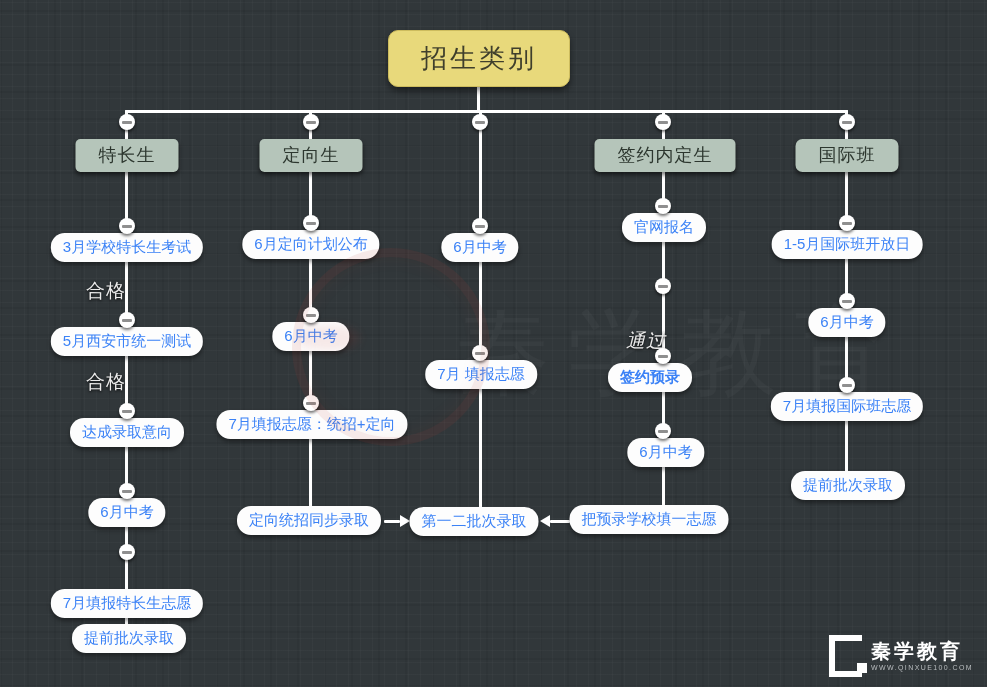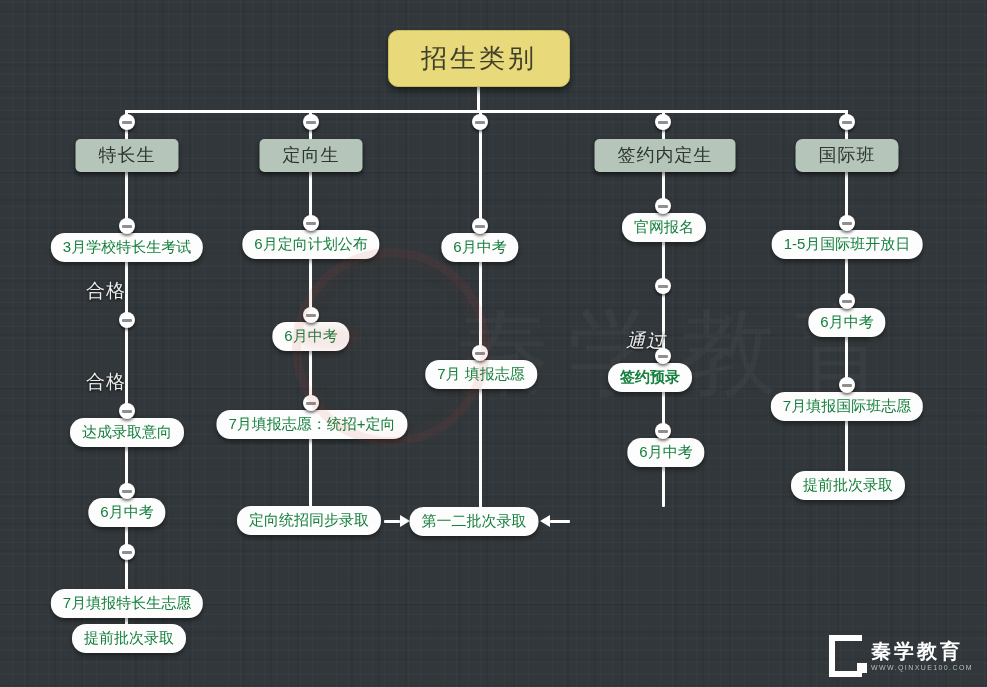--- a/index.html
+++ b/index.html
@@ -10,21 +10,21 @@
     background-image:
       repeating-linear-gradient(90deg, rgba(255,255,255,.025) 0 1px, transparent 1px 12px),
       repeating-linear-gradient(0deg, rgba(255,255,255,.025) 0 1px, transparent 1px 12px),
       repeating-linear-gradient(90deg, rgba(0,0,0,.06) 0 2px, transparent 2px 27px),
       repeating-linear-gradient(0deg, rgba(0,0,0,.06) 0 2px, transparent 2px 27px);
   }
   .line{position:absolute;background:#fff;z-index:5;border-radius:1px;}
   .nd{
     position:absolute;transform:translateX(-50%);z-index:10;
     background:#fdfdfd;border-radius:14px;padding:5px 12px;
-    font-size:15px;line-height:1.25;color:#15803d;white-space:nowrap;text-align:center;
+    font-size:15px;line-height:1.25;color:#3b82f6;white-space:nowrap;text-align:center;
     box-shadow:0 3px 4px rgba(0,0,0,.38);
   }
   .cat{
     position:absolute;transform:translateX(-50%);z-index:10;
     background:#b5c5ba;border-radius:5px;padding:5px 23px;
     font-size:18px;line-height:1.25;color:#2d372f;white-space:nowrap;letter-spacing:1px;
     box-shadow:0 3px 4px rgba(0,0,0,.5);
   }
   .root{
     position:absolute;transform:translateX(-50%);z-index:10;
@@ -91,39 +91,41 @@
 
   <div class="root" style="left:479px;top:14px;margin-top:16px;">招生类别</div>
 
   <div class="cat" style="left:127px;top:139px;">特长生</div>
   <div class="cat" style="left:311px;top:139px;">定向生</div>
   <div class="cat" style="left:665px;top:139px;">签约内定生</div>
   <div class="cat" style="left:847px;top:139px;border-radius:7px;">国际班</div>
 
   <div class="nd" style="left:127px;top:233px;">3月学校特长生考试</div>
   <div class="elabel" style="left:106px;top:278px;">合格</div>
+  <div class="nd" style="left:127px;top:327px;">5月西安市统一测试</div>
   <div class="elabel" style="left:106px;top:369px;">合格</div>
   <div class="nd" style="left:127px;top:418px;">达成录取意向</div>
   <div class="nd" style="left:127px;top:498px;">6月中考</div>
   <div class="nd" style="left:127px;top:543px;margin-top:46px;">7月填报特长生志愿</div>
   <div class="nd" style="left:129px;top:624px;">提前批次录取</div>
 
   <div class="nd" style="left:311px;top:230px;">6月定向计划公布</div>
   <div class="nd" style="left:311px;top:322px;">6月中考</div>
   <div class="nd" style="left:312px;top:410px;">7月填报志愿：统招+定向</div>
   <div class="nd" style="left:309px;top:506px;">定向统招同步录取</div>
 
   <div class="nd" style="left:480px;top:233px;">6月中考</div>
   <div class="nd" style="left:481px;top:360px;">7月 填报志愿</div>
   <div class="nd" style="left:474px;top:507px;">第一二批次录取</div>
 
   <div class="nd" style="left:664px;top:213px;">官网报名</div>
   <div class="elabel" style="left:646px;top:328px;font-style:italic;">通过</div>
   <div class="nd" style="left:650px;top:363px;font-weight:bold;">签约预录</div>
   <div class="nd" style="left:666px;top:438px;">6月中考</div>
+  <div class="nd" style="left:649px;top:505px;">把预录学校填一志愿</div>
 
   <div class="nd" style="left:847px;top:230px;">1-5月国际班开放日</div>
   <div class="nd" style="left:847px;top:308px;">6月中考</div>
   <div class="nd" style="left:847px;top:392px;">7月填报国际班志愿</div>
   <div class="nd" style="left:848px;top:471px;">提前批次录取</div>
 
   <div class="toggle" style="left:119px;top:114px;">
       <span class="minus"></span>
     </div>
   <div class="toggle" style="left:303px;top:114px;">

